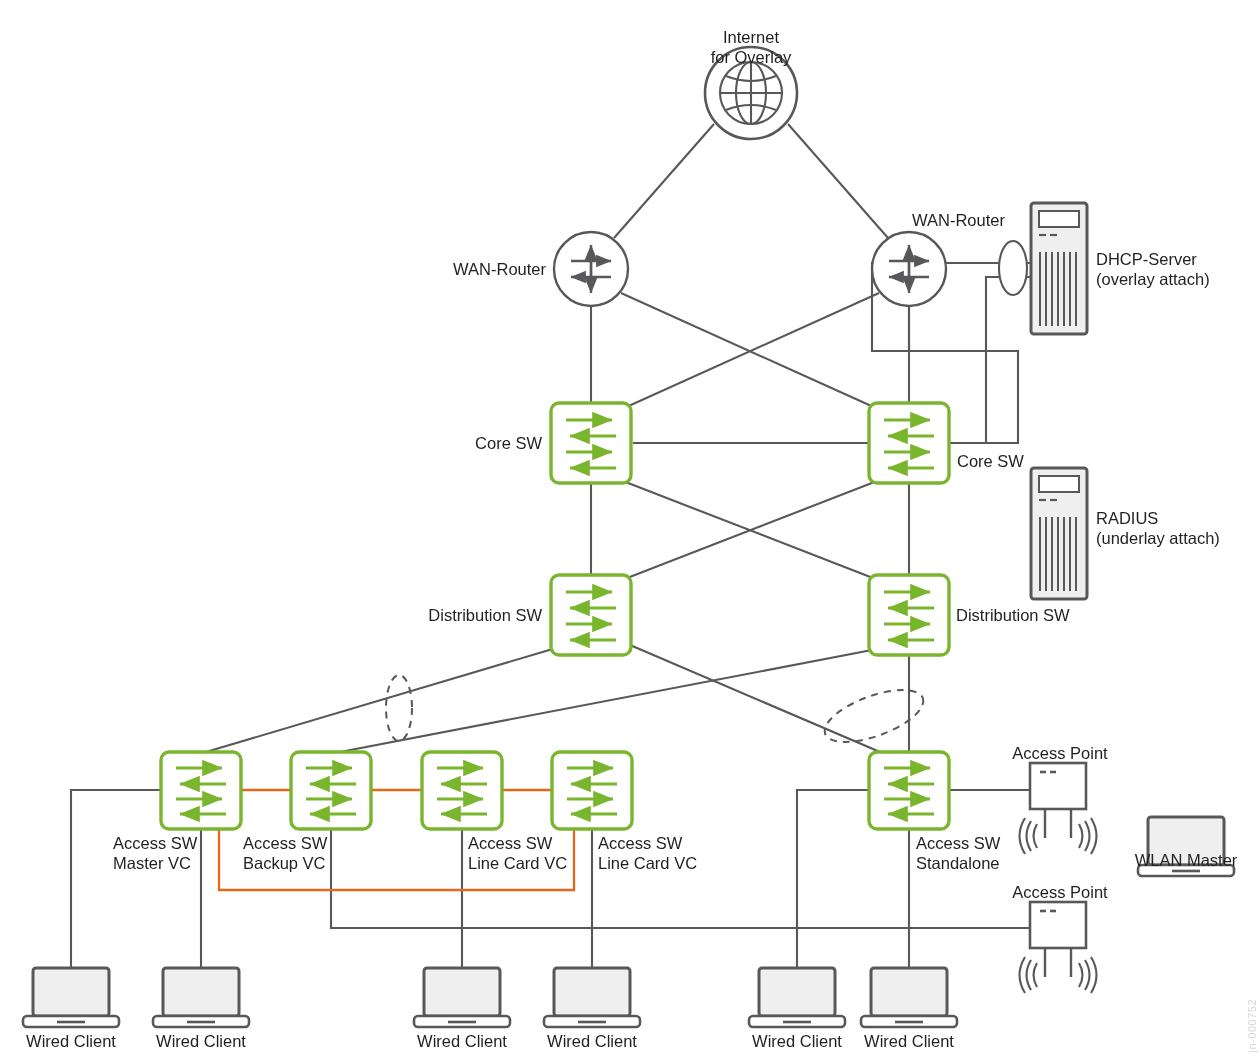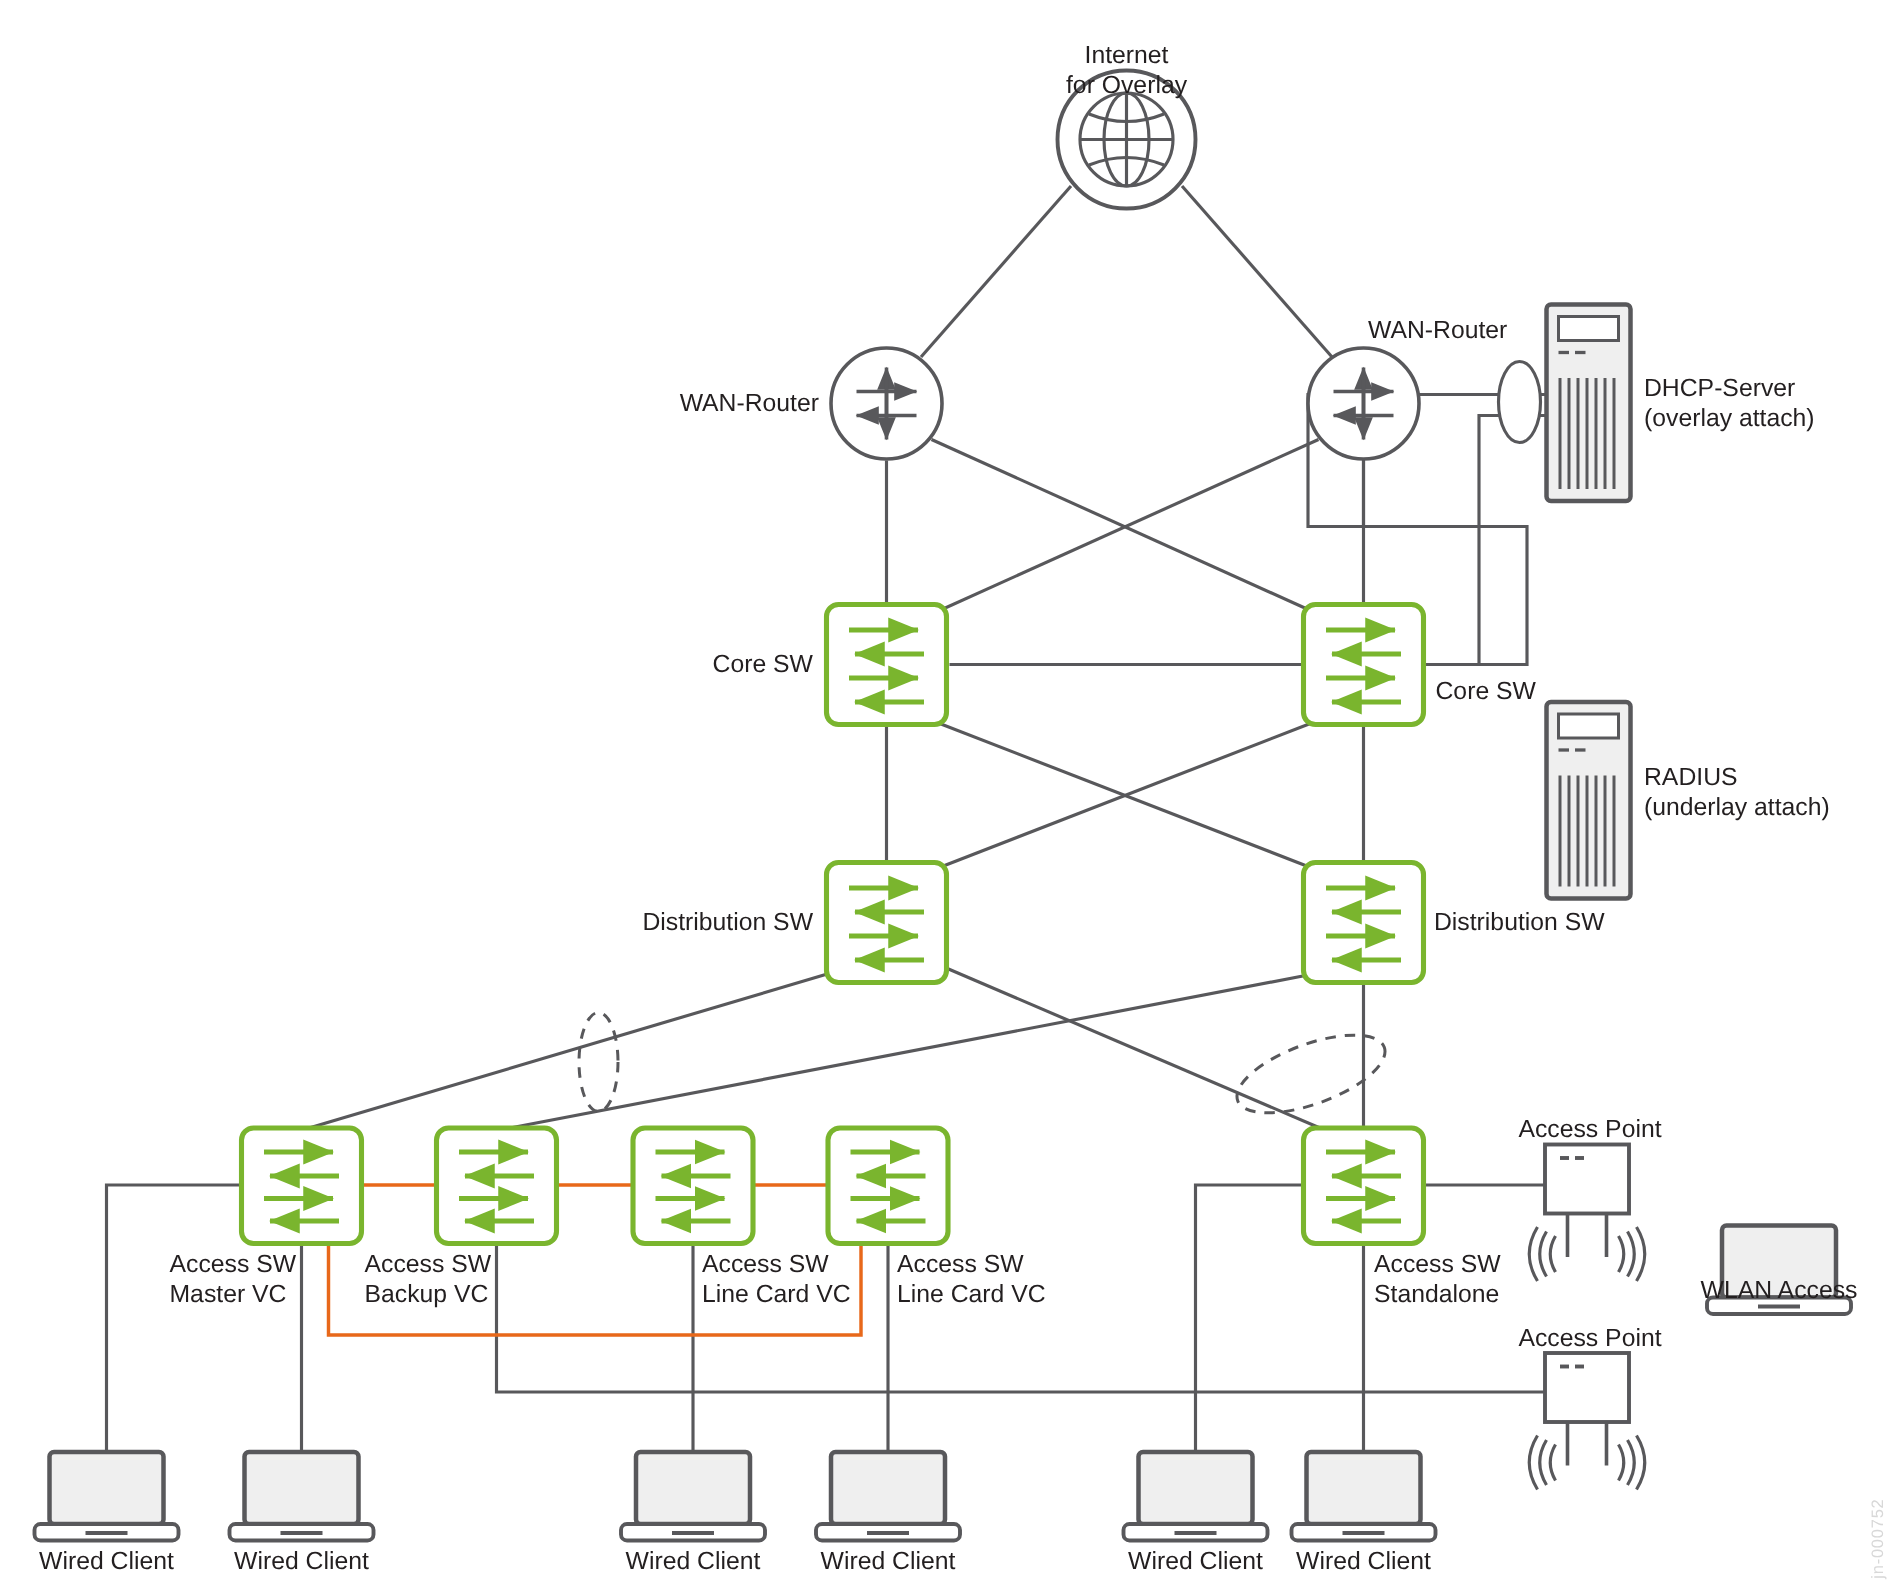--- a/index.html
+++ b/index.html
@@ -296,21 +296,21 @@
 <div class="lbl" style="left:243px;top:833px;width:150px;">Access SW
 Backup VC</div>
 <div class="lbl" style="left:468px;top:833px;width:160px;">Access SW
 Line Card VC</div>
 <div class="lbl" style="left:598px;top:833px;width:160px;">Access SW
 Line Card VC</div>
 <div class="lbl" style="left:916px;top:833px;width:150px;">Access SW
 Standalone</div>
 <div class="lbl c" style="left:1000px;top:743px;width:120px;">Access Point</div>
 <div class="lbl c" style="left:1000px;top:882px;width:120px;">Access Point</div>
-<div class="lbl c" style="left:1121px;top:850px;width:130px;">WLAN Access</div>
+<div class="lbl c" style="left:1121px;top:850px;width:130px;">WLAN Master</div>
 <div class="lbl c" style="left:6px;top:1031px;width:130px;">Wired Client</div>
 <div class="lbl c" style="left:136px;top:1031px;width:130px;">Wired Client</div>
 <div class="lbl c" style="left:397px;top:1031px;width:130px;">Wired Client</div>
 <div class="lbl c" style="left:527px;top:1031px;width:130px;">Wired Client</div>
 <div class="lbl c" style="left:732px;top:1031px;width:130px;">Wired Client</div>
 <div class="lbl c" style="left:844px;top:1031px;width:130px;">Wired Client</div>
 
 <div class="wm">jn-000752</div>
 
 </div>

